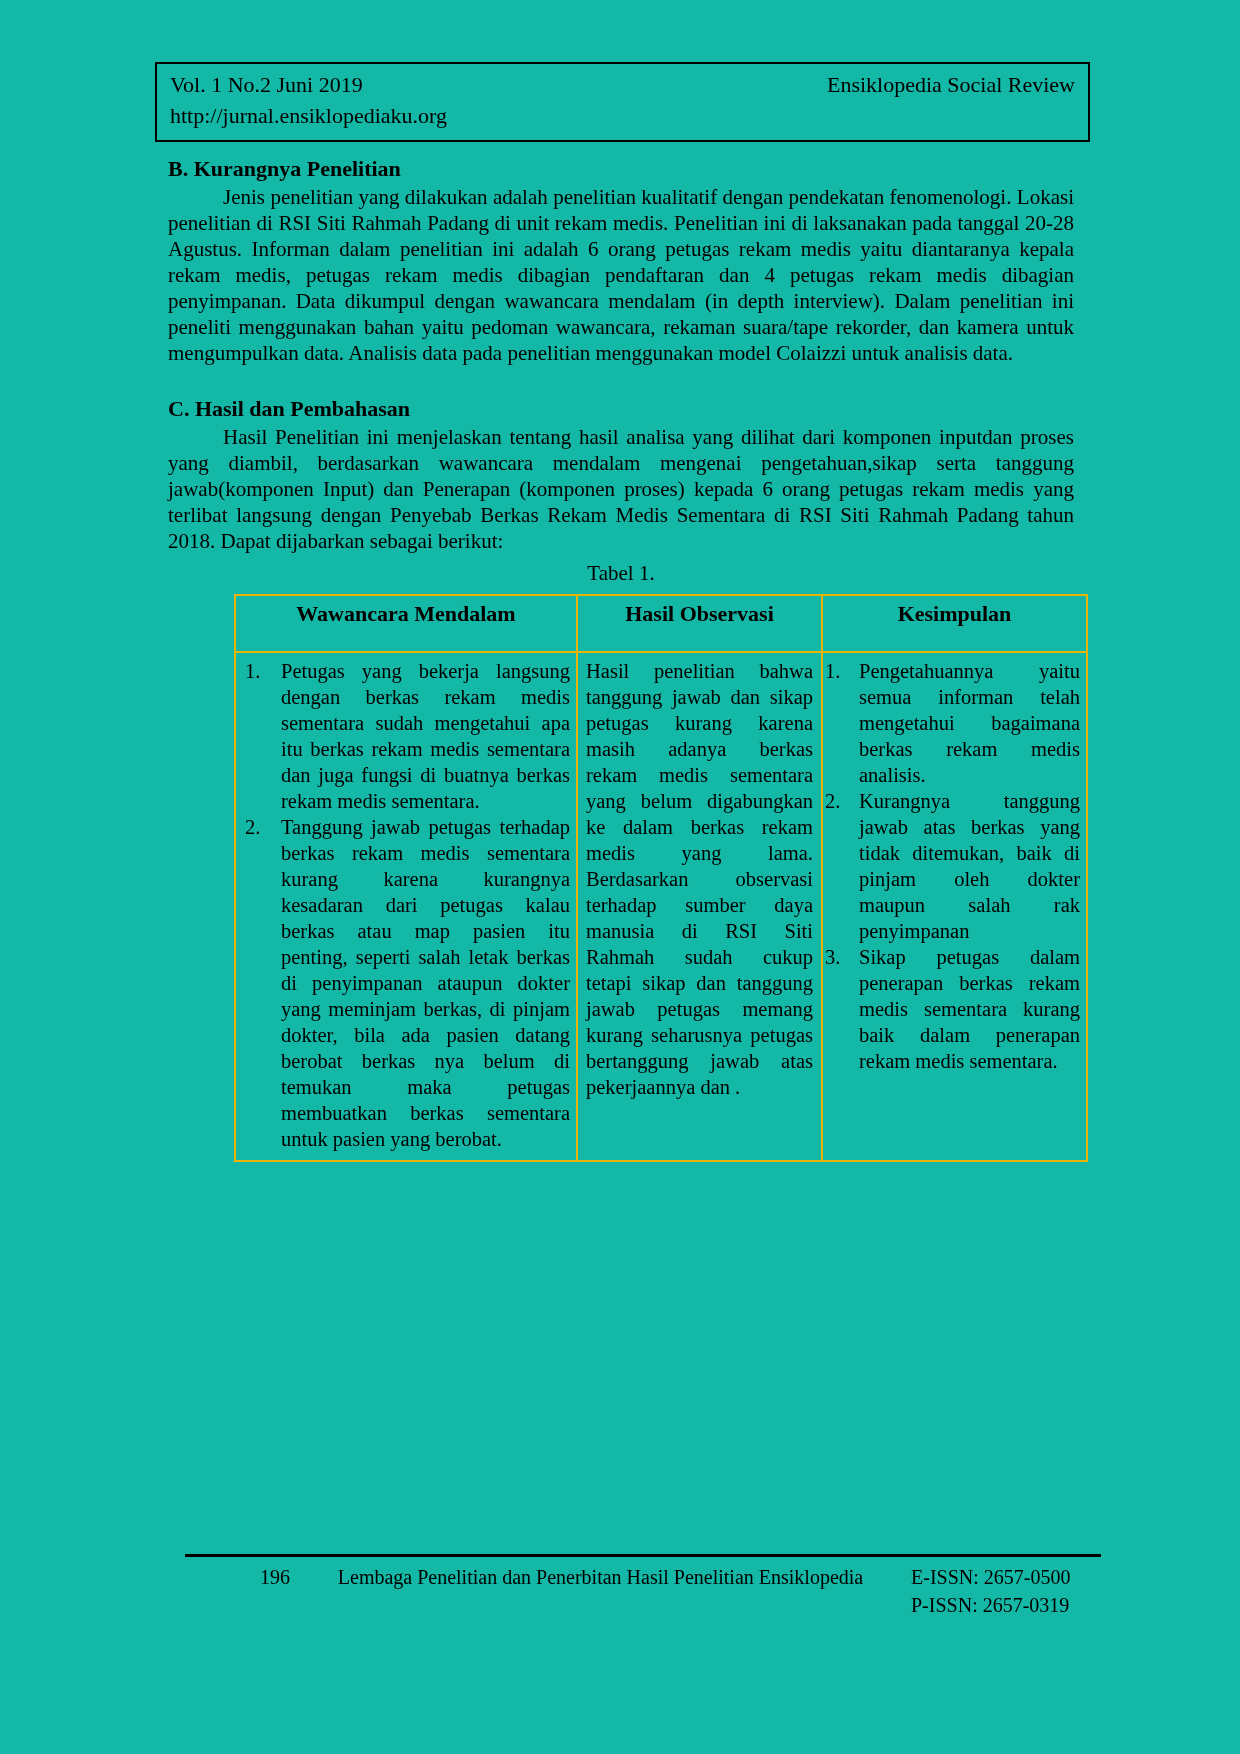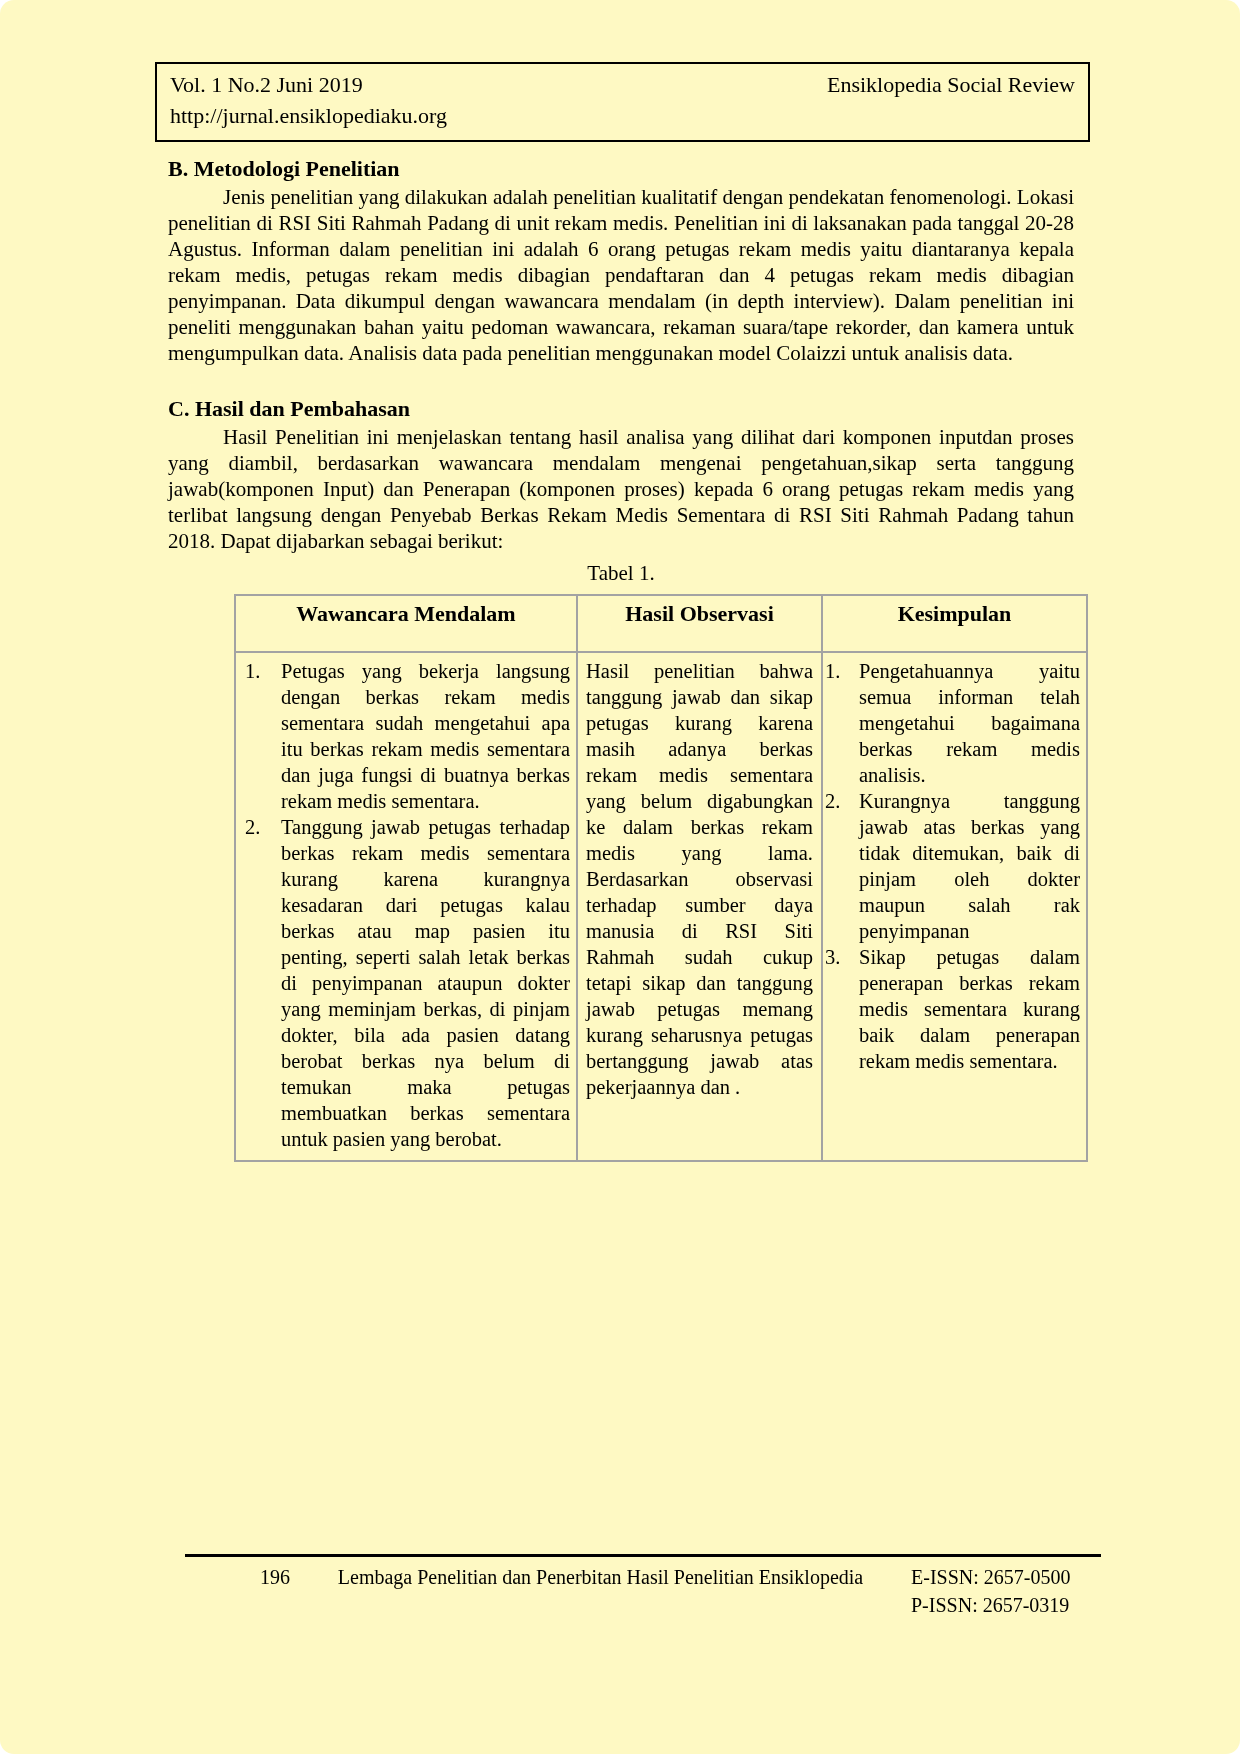--- a/index.html
+++ b/index.html
@@ -4,21 +4,21 @@
 <style>
   * { box-sizing: border-box; margin: 0; padding: 0; }
   html, body { background: #ffffff; }
   body {
     width: 1240px; height: 1754px;
     position: relative;
     font-family: "Liberation Serif", serif;
     color: #000;
     overflow: hidden;
   }
-  .page { position: absolute; inset: 0; background: #fef9c3; border-radius: 14px; }
+  .page { position: absolute; inset: 0; background: #14b8a6; }
 
   
   .header-box {
     position: absolute; left: 155px; top: 62px; width: 935px;
     border: 2px solid #000;
     padding: 5px 13px 9px 13px;
     font-size: 22px; line-height: 31px;
   }
   .header-row1 { display: flex; justify-content: space-between; }
 
@@ -33,21 +33,21 @@
 
   .caption { text-align: center; line-height: 30px; margin-top: 4px; }
 
   table.matrix {
     border-collapse: collapse;
     margin-left: 66px; margin-top: 6px;
     width: 852px;
     table-layout: fixed;
   }
   table.matrix th, table.matrix td {
-    border: 2px solid #a3a3a3;
+    border: 2px solid #eab308;
     vertical-align: top;
   }
   table.matrix th {
     font-size: 22px; font-weight: bold; text-align: center;
     padding: 5px 4px 24px 4px;
   }
   col.c1 { width: 342px; }
   col.c2 { width: 245px; }
   col.c3 { width: 265px; }
   td.cell { font-size: 20.5px; line-height: 26px; padding: 5px 6px 8px 6px; }
@@ -81,21 +81,21 @@
   <div class="header-box">
     <div class="header-row1">
       <span>Vol. 1 No.2 Juni  2019</span>
       <span>Ensiklopedia Social Review</span>
     </div>
     <div class="header-row2">http://jurnal.ensiklopediaku.org</div>
   </div>
 
   <div class="content">
 
-    <div class="section-title">B. Metodologi Penelitian</div>
+    <div class="section-title">B. Kurangnya Penelitian</div>
     <p class="para">Jenis penelitian yang dilakukan adalah penelitian kualitatif dengan pendekatan fenomenologi. Lokasi penelitian di RSI Siti Rahmah Padang di unit rekam medis. Penelitian ini di laksanakan pada tanggal 20-28 Agustus. Informan dalam penelitian ini adalah 6 orang petugas rekam medis yaitu diantaranya kepala rekam medis, petugas rekam medis dibagian pendaftaran dan 4 petugas rekam medis dibagian penyimpanan. Data dikumpul dengan wawancara mendalam (in depth interview). Dalam penelitian ini peneliti menggunakan bahan yaitu pedoman wawancara, rekaman suara/tape rekorder, dan kamera untuk mengumpulkan data. Analisis data pada penelitian menggunakan model Colaizzi untuk analisis data.</p>
 
     <div class="section-gap"></div>
 
     <div class="section-title">C. Hasil dan Pembahasan</div>
     <p class="para">Hasil Penelitian ini menjelaskan tentang hasil analisa yang dilihat dari komponen inputdan proses yang diambil, berdasarkan wawancara mendalam mengenai pengetahuan,sikap serta tanggung jawab(komponen Input) dan Penerapan (komponen proses) kepada 6 orang petugas rekam medis yang terlibat langsung dengan Penyebab Berkas Rekam Medis Sementara di RSI Siti Rahmah Padang tahun 2018.  Dapat dijabarkan sebagai berikut:</p>
 
     <div class="caption">
       <div>Tabel  1.</div>
     </div>

